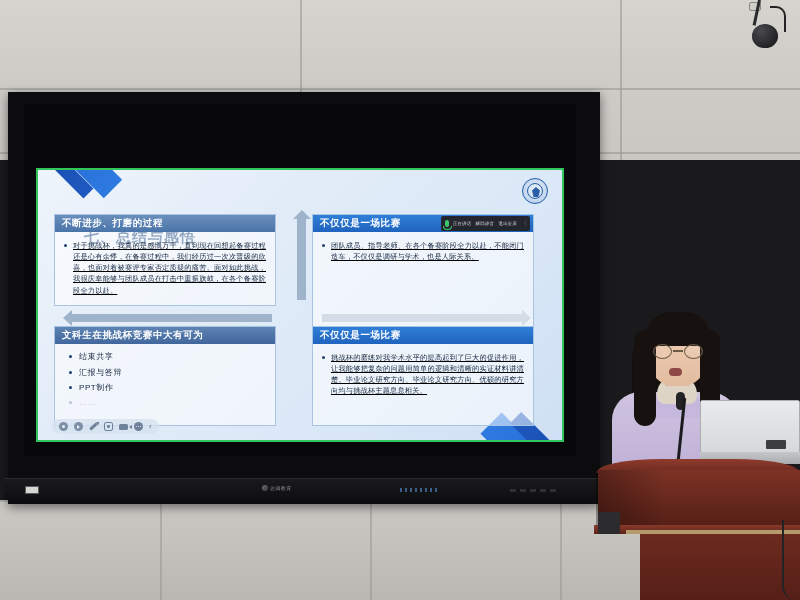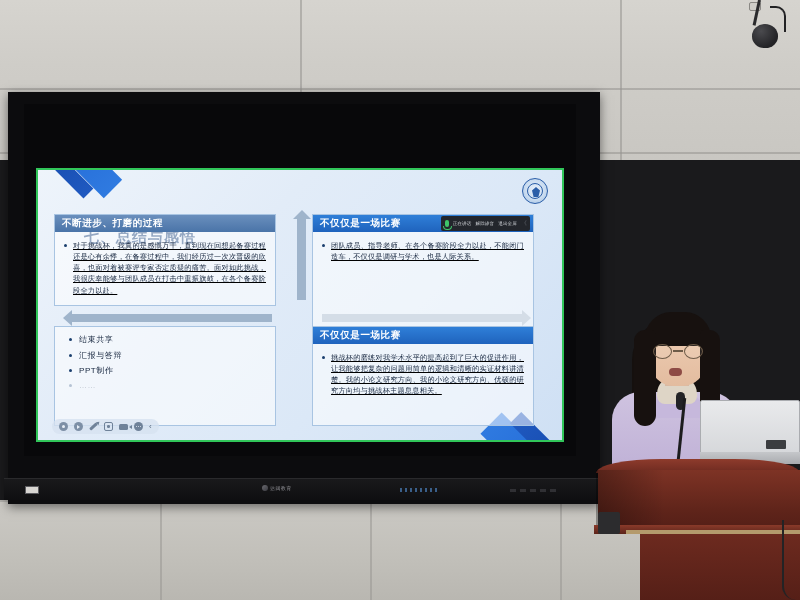--- a/index.html
+++ b/index.html
@@ -517,20 +517,21 @@
           <div class="meet-toolbar">
             <span class="mic-icon"></span>
             <span class="meet-item">正在讲话</span>
             <span class="meet-item">解除静音</span>
             <span class="meet-item">退出全屏</span>
             <span class="meet-chevrons">《</span>
           </div>
         </div>
 
         <div class="qcard q-bl">
+          <div class="qhead">文科生在挑战杯竞赛中大有可为</div>
           <div class="simple-list">
             <div class="simple-item">
               <span class="bullet-dot"></span>
               <span class="simple-label">结束共享</span>
             </div>
             <div class="simple-item">
               <span class="bullet-dot"></span>
               <span class="simple-label">汇报与答辩</span>
             </div>
             <div class="simple-item">
@@ -542,21 +543,21 @@
               <span class="simple-label">……</span>
             </div>
           </div>
         </div>
 
         <div class="qcard q-br">
           <div class="qhead">不仅仅是一场比赛</div>
           <div class="qbody">
             <div class="bullet-row">
               <span class="bullet-dot"></span>
-              <span class="bullet-text">挑战杯的磨练对我学术水平的提高起到了巨大的促进作用，让我能够把复杂的问题用简单的逻辑和清晰的实证材料讲清楚。我的小论文研究方向、我的小论文研究方向、优硕的研究方向均与挑战杯主题息息相关。</span>
+              <span class="bullet-text">挑战杯的磨练对我学术水平的提高起到了巨大的促进作用，让我能够把复杂的问题用简单的逻辑和清晰的实证材料讲清楚。毕业论文研究方向、毕业论文研究方向、优硕的研究方向均与挑战杯主题息息相关。</span>
             </div>
           </div>
         </div>
 
       </div>
 
       <div class="slide-toolbar">
         <span class="tb-icon">
           <span class="tb-circle"></span>
         </span>

